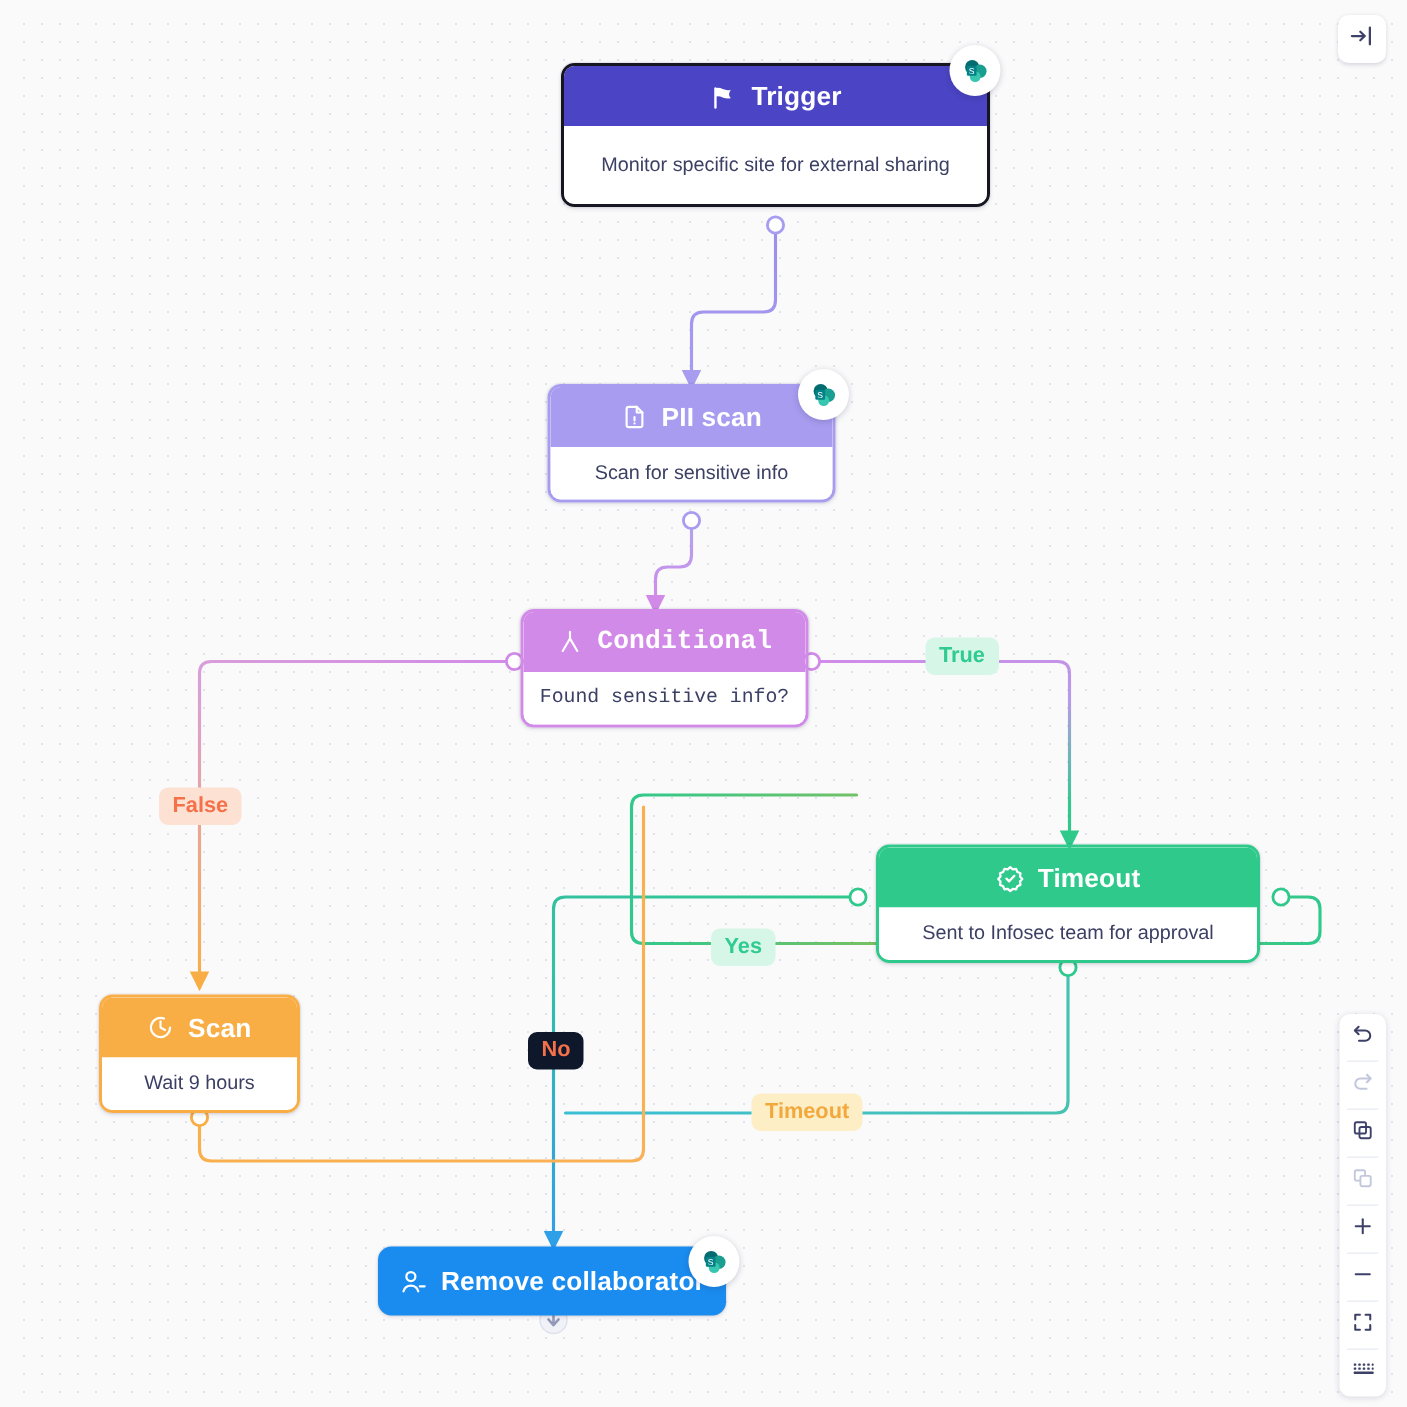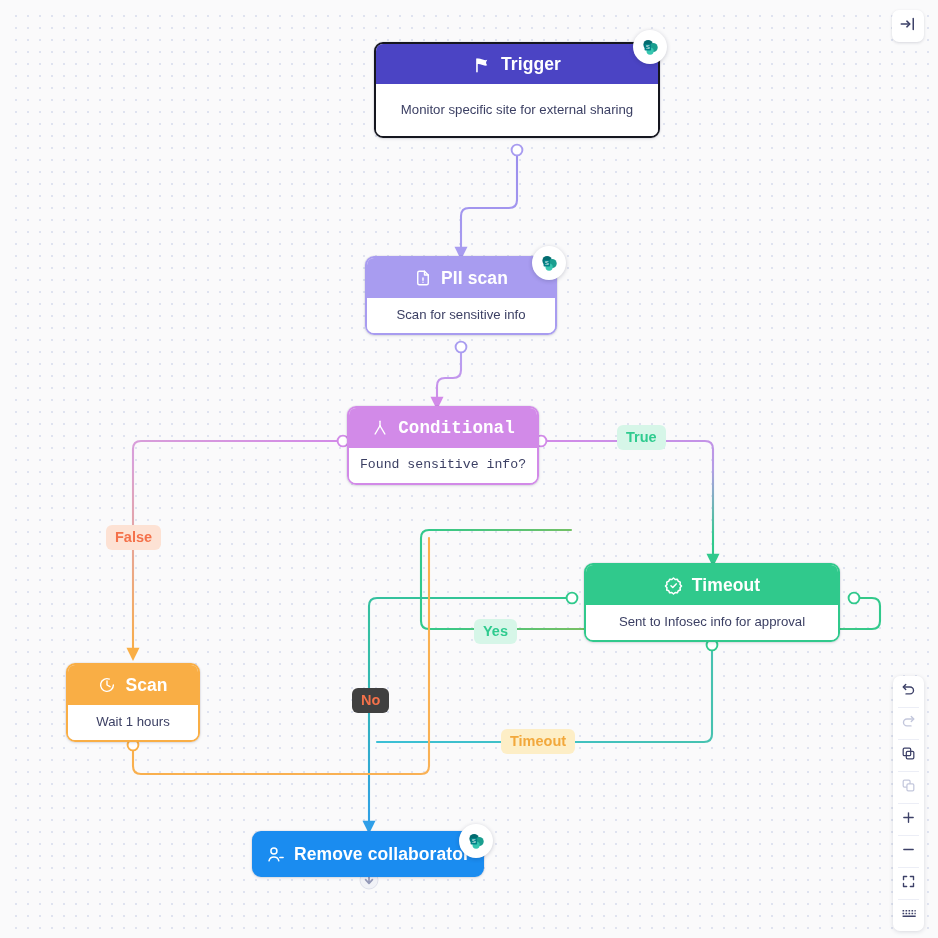--- a/index.html
+++ b/index.html
@@ -88,21 +88,21 @@
     font-size: 14.5px;
     font-weight: bold;
     padding: 4px 9px;
     line-height: 1.15;
     z-index: 5;
     white-space: nowrap;
   }
   .lb-false  { background: #fde2d4; color: #f4714a; }
   .lb-true   { background: #d6f6e8; color: #2fcb8f; }
   .lb-yes    { background: #d6f6e8; color: #2fcb8f; }
-  .lb-no     { background: #404040; color: #f4714a; }
+  .lb-no     { background: #0f172a; color: #f4714a; }
   .lb-timeout{ background: #fdeec6; color: #f2a83c; }
 
   
   .collapse-btn {
     position: absolute;
     right: 14px; top: 10px;
     width: 32px; height: 32px;
     background: #ffffff;
     border-radius: 7px;
     box-shadow: 0 1px 3px rgba(30,35,70,.16);
@@ -298,34 +298,34 @@
   <div class="node n-appr" style="left:584px; top:563px; width:256px;">
     <div class="hdr">
       <span class="ic">
         <svg width="19" height="19" viewBox="0 0 24 24" fill="none" stroke="#ffffff" stroke-width="1.9" stroke-linecap="round" stroke-linejoin="round">
           <path d="M12 2.6 l2.1 1.9 2.8 -0.4 1.1 2.6 2.6 1.1 -0.4 2.8 1.9 2.1 -1.9 2.1 0.4 2.8 -2.6 1.1 -1.1 2.6 -2.8 -0.4 -2.1 1.9 -2.1 -1.9 -2.8 0.4 -1.1 -2.6 -2.6 -1.1 0.4 -2.8 -1.9 -2.1 1.9 -2.1 -0.4 -2.8 2.6 -1.1 1.1 -2.6 2.8 0.4 Z"></path>
           <path d="M8.8 12.3 l2.3 2.3 4.3 -4.6"></path>
         </svg>
       </span>
       <span>Timeout</span>
     </div>
-    <div class="body" style="height:35px;">Sent to Infosec info for approval</div>
+    <div class="body" style="height:35px;">Sent to Infosec team for approval</div>
   </div>
 
   <div class="node n-wait" style="left:66px; top:663px; width:134px;">
     <div class="hdr">
       <span class="ic">
         <svg width="18" height="18" viewBox="0 0 24 24" fill="none" stroke="#ffffff" stroke-width="1.9" stroke-linecap="round" stroke-linejoin="round">
           <path d="M20.5 12 a8.5 8.5 0 1 1 -5.4 -7.9"></path>
           <path d="M12 6.6 V12 L16 14.2"></path>
         </svg>
       </span>
       <span>Scan</span>
     </div>
-    <div class="body" style="height:35px;">Wait 1 hours</div>
+    <div class="body" style="height:35px;">Wait 9 hours</div>
   </div>
 
   <div class="node n-remove" style="left:252px; top:831px; width:232px;">
     <div class="hdr">
       <span class="ic">
         <svg width="19" height="19" viewBox="0 0 24 24" fill="none" stroke="#ffffff" stroke-width="1.9" stroke-linecap="round" stroke-linejoin="round">
           <circle cx="10" cy="7.6" r="3.8"></circle>
           <path d="M3.8 20 a6.4 6.4 0 0 1 12.4 0"></path>
           <path d="M17.5 15.8 H21.6"></path>
         </svg>

